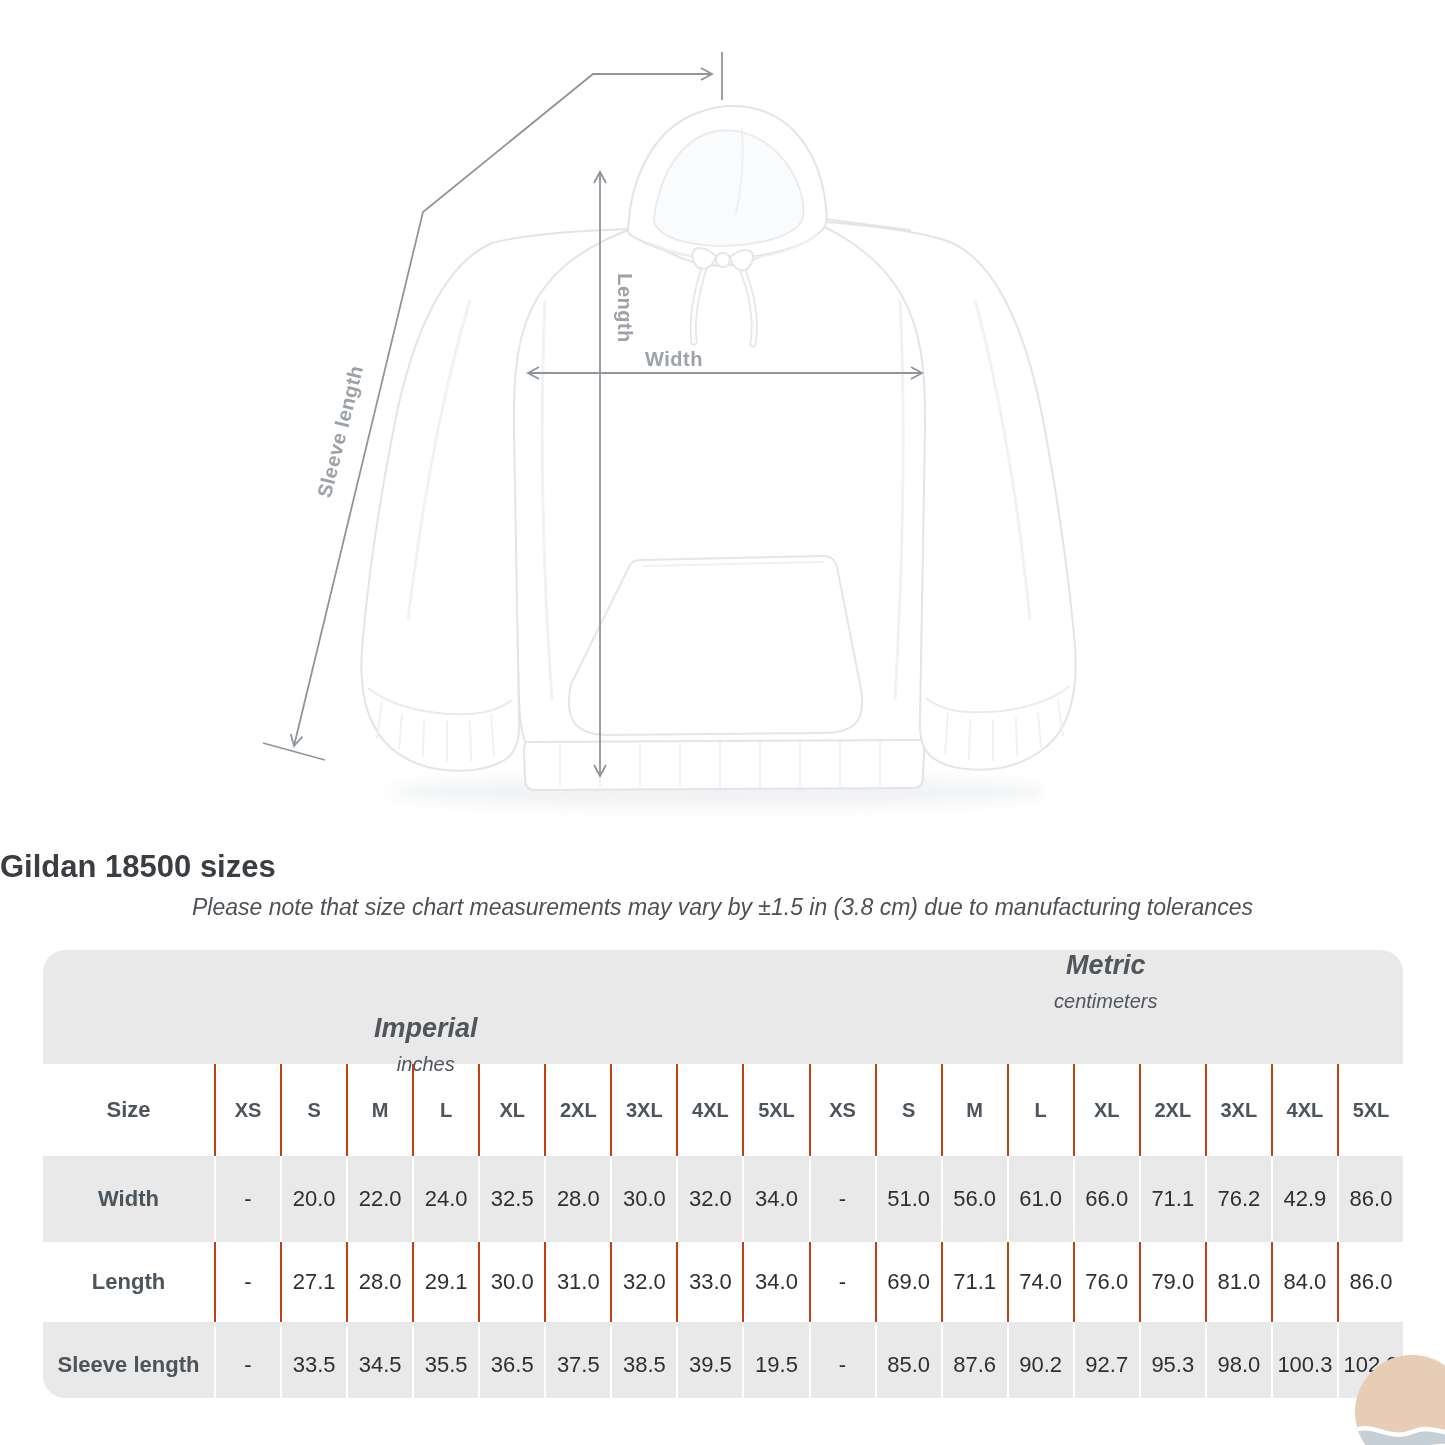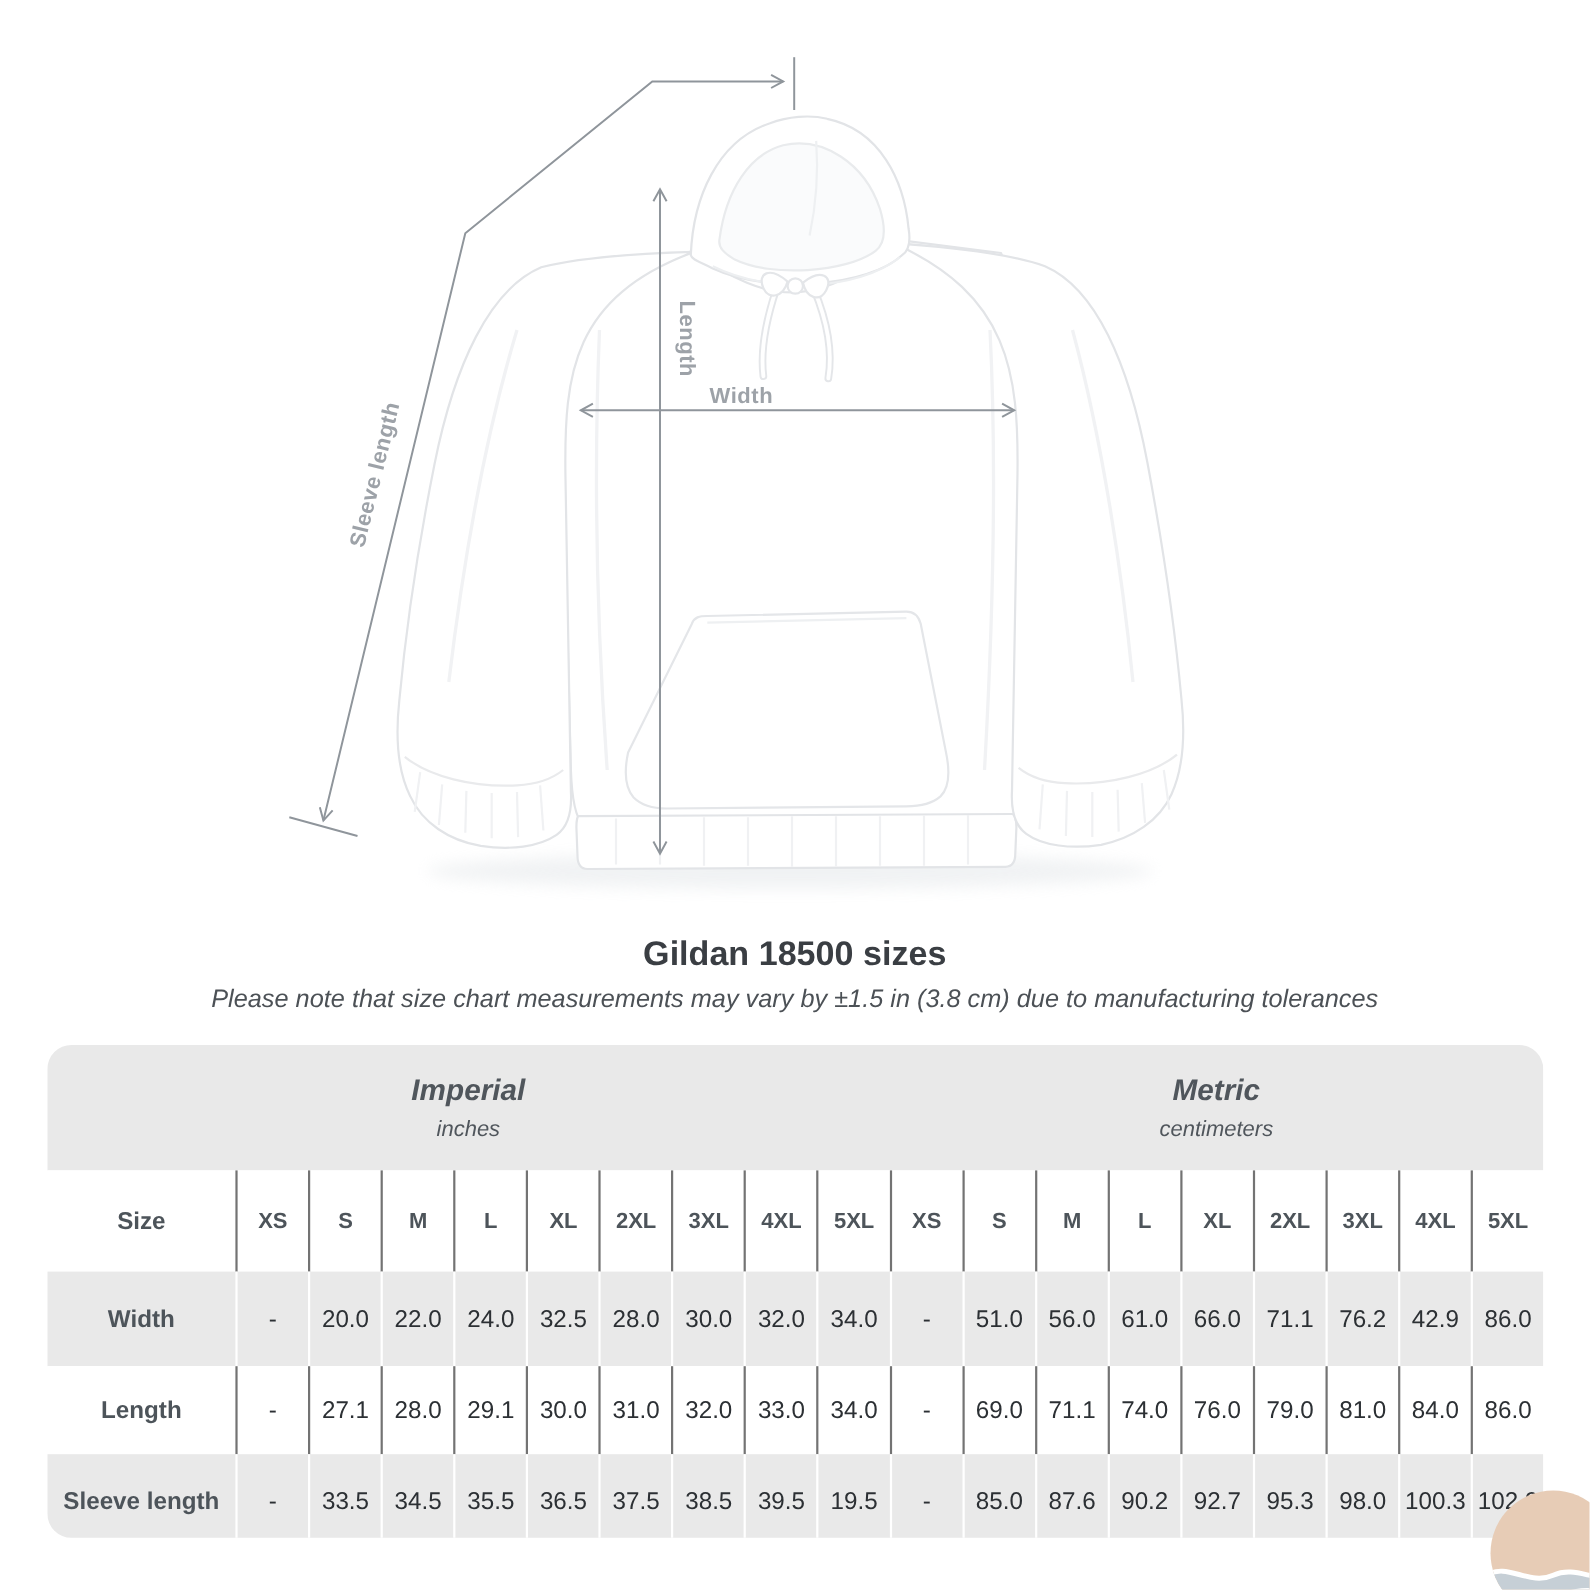--- a/index.html
+++ b/index.html
@@ -5,21 +5,21 @@
   html,body{margin:0;padding:0;}
   body{
     width:1445px;height:1445px;position:relative;overflow:hidden;
     background:#ffffff;font-family:"Liberation Sans","DejaVu Sans",sans-serif;
   }
   
   .diagram{position:absolute;left:0;top:0;width:1445px;height:845px;}
   .dlabel{font-weight:bold;font-size:20px;fill:#9da2a8;letter-spacing:.5px;}
   
   .title{
-    position:absolute;top:849px;left:0;width:1445px;text-align:center;
+    position:absolute;top:849px;left:0;width:1445px;
     font-size:31px;font-weight:bold;color:#3a3e43;margin:0;
   }
   .subtitle{
     position:absolute;top:894px;left:0;width:1445px;text-align:center;
     font-size:23px;font-style:italic;color:#4c5156;
   }
   
   .size-table{
     position:absolute;left:43px;top:950px;width:1360px;height:448px;
     border-radius:22px;overflow:hidden;background:#ffffff;
@@ -33,21 +33,21 @@
   .g-sub{font-size:20px;font-style:italic;color:#50565c;}
   .size-row{height:92px;background:#ffffff;}
   .data-row{height:86px;background:#ffffff;}
   .data-row.mid{height:80px;}
   .data-row.gray{background:#e9e9e9;}
   .cell{display:flex;align-items:center;justify-content:center;}
   .cell.col-head{font-size:20px;font-weight:bold;color:#4d545a;}
   .cell.row-label{font-size:22px;font-weight:bold;color:#4d545a;}
   .cell.value{font-size:22px;color:#2c3034;}
   .cell.label-cell{font-size:22px;font-weight:bold;color:#4d545a;}
-  .sep-gray .cell + .cell{border-left:2px solid #737373;}
+  .sep-gray .cell + .cell{border-left:2px solid #c2410c;}
   .sep-white .cell + .cell{border-left:2px solid #ffffff;}
   
   .logo{position:absolute;left:1352px;top:1352px;width:120px;height:120px;}
 </style>
 </head>
 <body>
 
 <svg class="diagram" viewBox="0 0 1445 845" xmlns="http://www.w3.org/2000/svg">
   <defs>
     <marker id="ah" markerUnits="userSpaceOnUse" markerWidth="20" markerHeight="18" refX="14" refY="8" orient="auto-start-reverse">
@@ -152,27 +152,27 @@
   <text class="dlabel" x="674" y="366" text-anchor="middle">Width</text>
   <text class="dlabel" transform="translate(618,308) rotate(90)" text-anchor="middle">Length</text>
   <text class="dlabel" transform="translate(347,433) rotate(-76)" text-anchor="middle">Sleeve length</text>
 </svg>
 
 <h1 class="title">Gildan 18500 sizes</h1>
 <div class="subtitle">Please note that size chart measurements may vary by ±1.5 in (3.8 cm) due to manufacturing tolerances</div>
 
 <div class="size-table">
   <div class="row band">
+    <div class="band-cell right">
+      <div class="g-title">Metric</div>
+      <div class="g-sub">centimeters</div>
+    </div>
     <div class="band-cell left">
       <div class="g-title">Imperial</div>
       <div class="g-sub">inches</div>
-    </div>
-    <div class="band-cell right">
-      <div class="g-title">Metric</div>
-      <div class="g-sub">centimeters</div>
     </div>
   </div>
   <div class="row size-row sep-gray">
     <div class="cell label-cell">Size</div>
   <div class="cell col-head">XS</div>
       <div class="cell col-head">S</div>
       <div class="cell col-head">M</div>
       <div class="cell col-head">L</div>
       <div class="cell col-head">XL</div>
       <div class="cell col-head">2XL</div>

